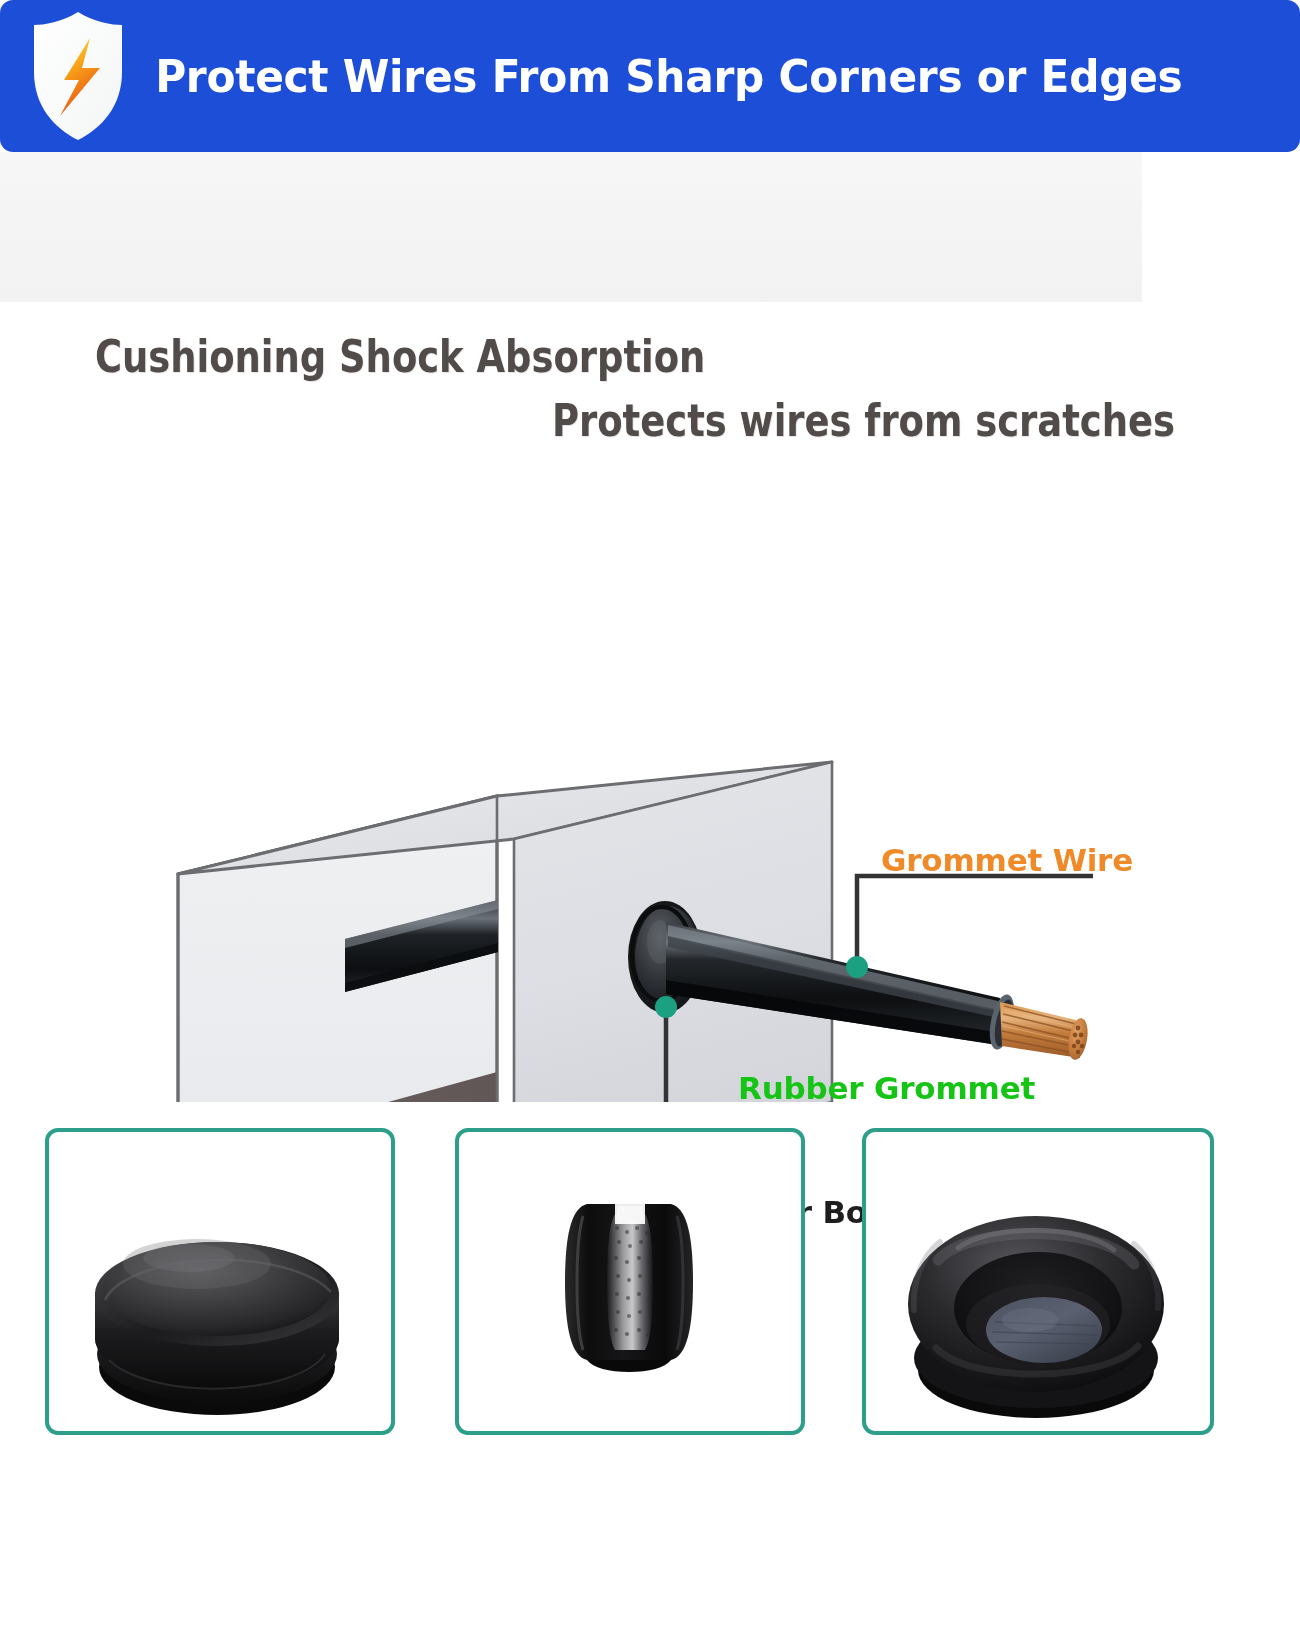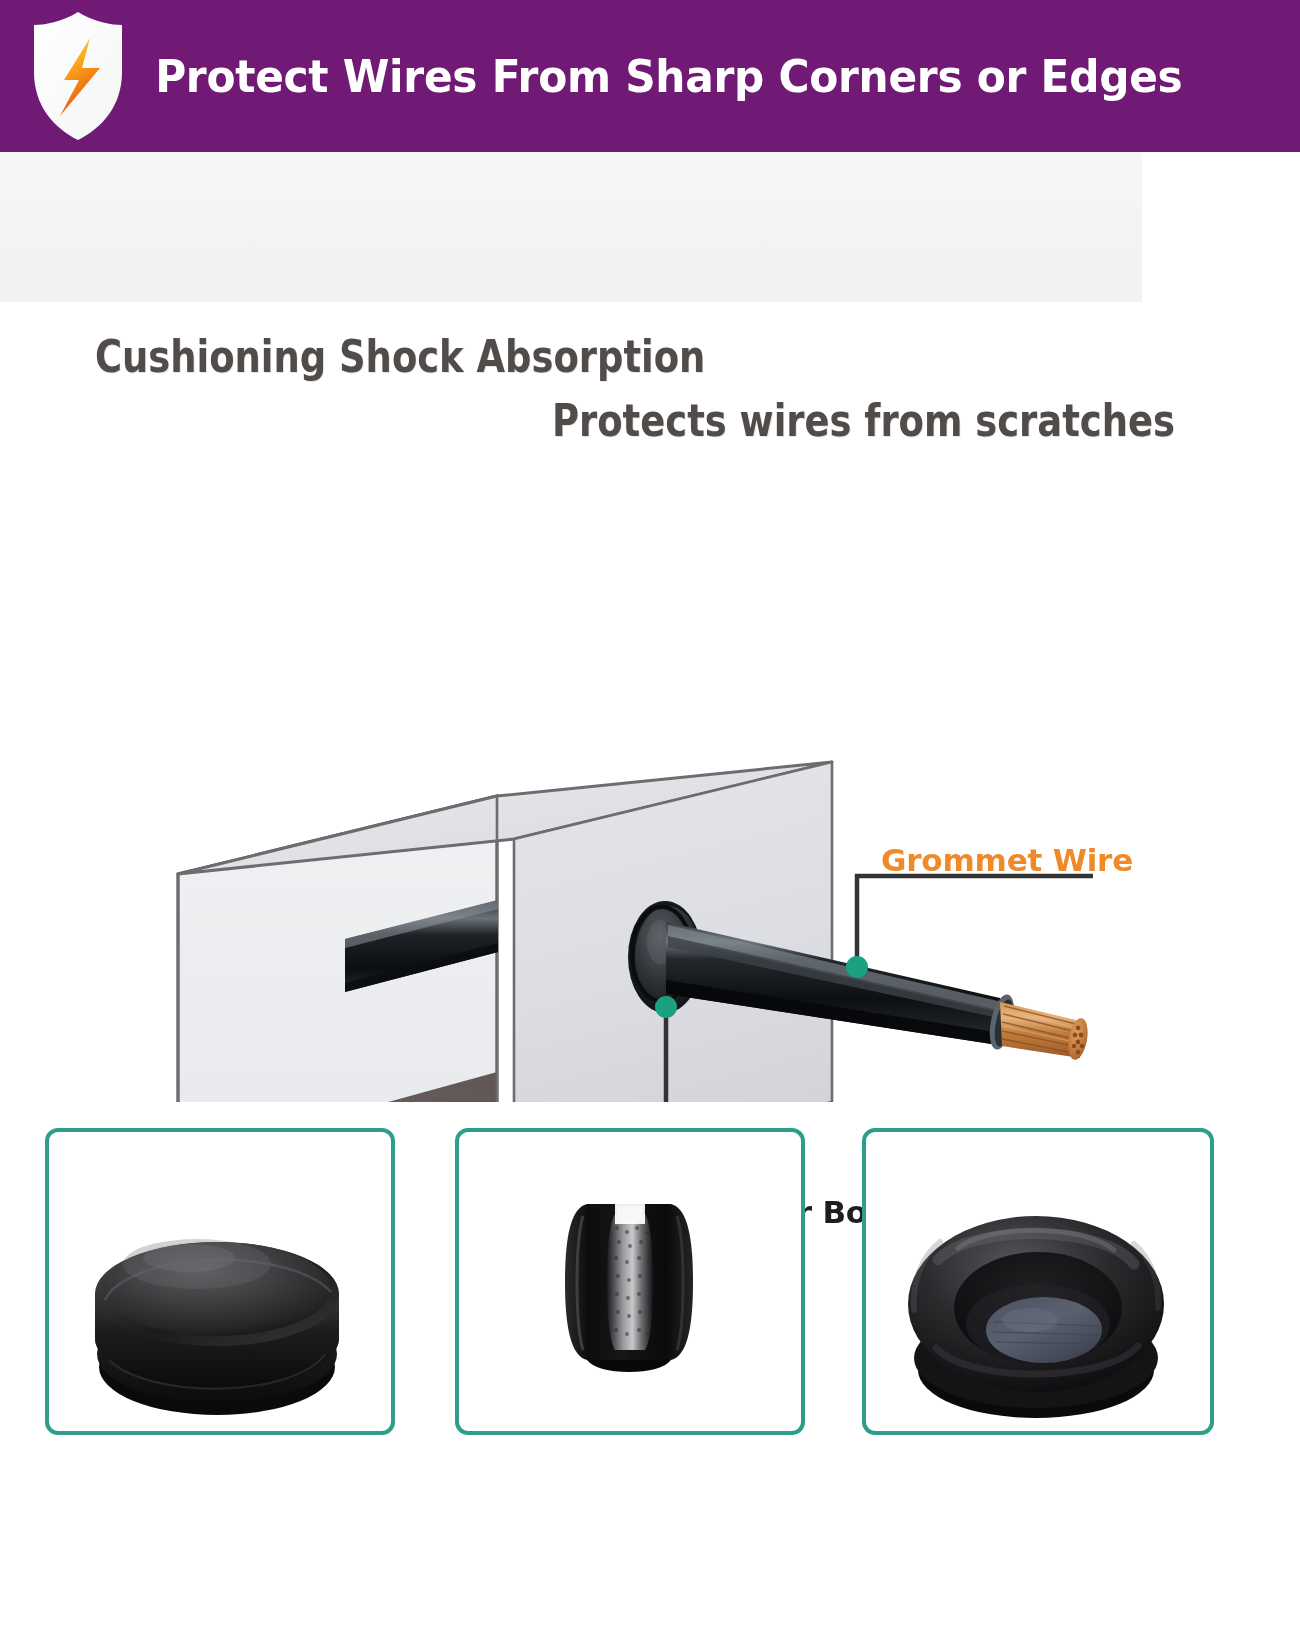--- a/index.html
+++ b/index.html
@@ -7,22 +7,22 @@
   body {
     font-family:"Liberation Sans", sans-serif;
     background:#ffffff;
     overflow:hidden;
     position:relative;
   }
 
   
   .header-band{
     position:absolute; left:0; top:0; width:1300px; height:152px;
-    background:#701a75;
-    display:flex; align-items:center;
+    background:#1d4ed8;
+    display:flex; align-items:center;border-radius:13px;
   }
   .shield-wrap{
     position:absolute; left:22px; top:6px; width:112px; height:140px;
   }
   .header-title{
     position:absolute; left:0; top:0; width:1300px; height:152px;
     display:flex; align-items:center; justify-content:center;
     color:#ffffff;
     font-size:45px;
     font-weight:bold;
@@ -254,20 +254,21 @@
     </g>
 
     <g>
       <circle cx="857" cy="665" r="11" fill="#1BA081"></circle>
       <circle cx="666" cy="705" r="11" fill="#1BA081"></circle>
       <circle cx="524" cy="812" r="11" fill="#1BA081"></circle>
     </g>
   </svg>
 
   <div class="lbl lbl-wire">Grommet Wire</div>
+  <div class="lbl lbl-grommet">Rubber Grommet</div>
   <div class="lbl lbl-box">Metal Power Box</div>
 </div>
 
 <div class="panels">
 
   <div class="panel panel-1">
     <div class="panel-inner">
       <svg width="342" height="299" viewBox="0 0 342 299">
         <defs>
           <linearGradient id="p1side" x1="0" y1="0" x2="0" y2="1">

